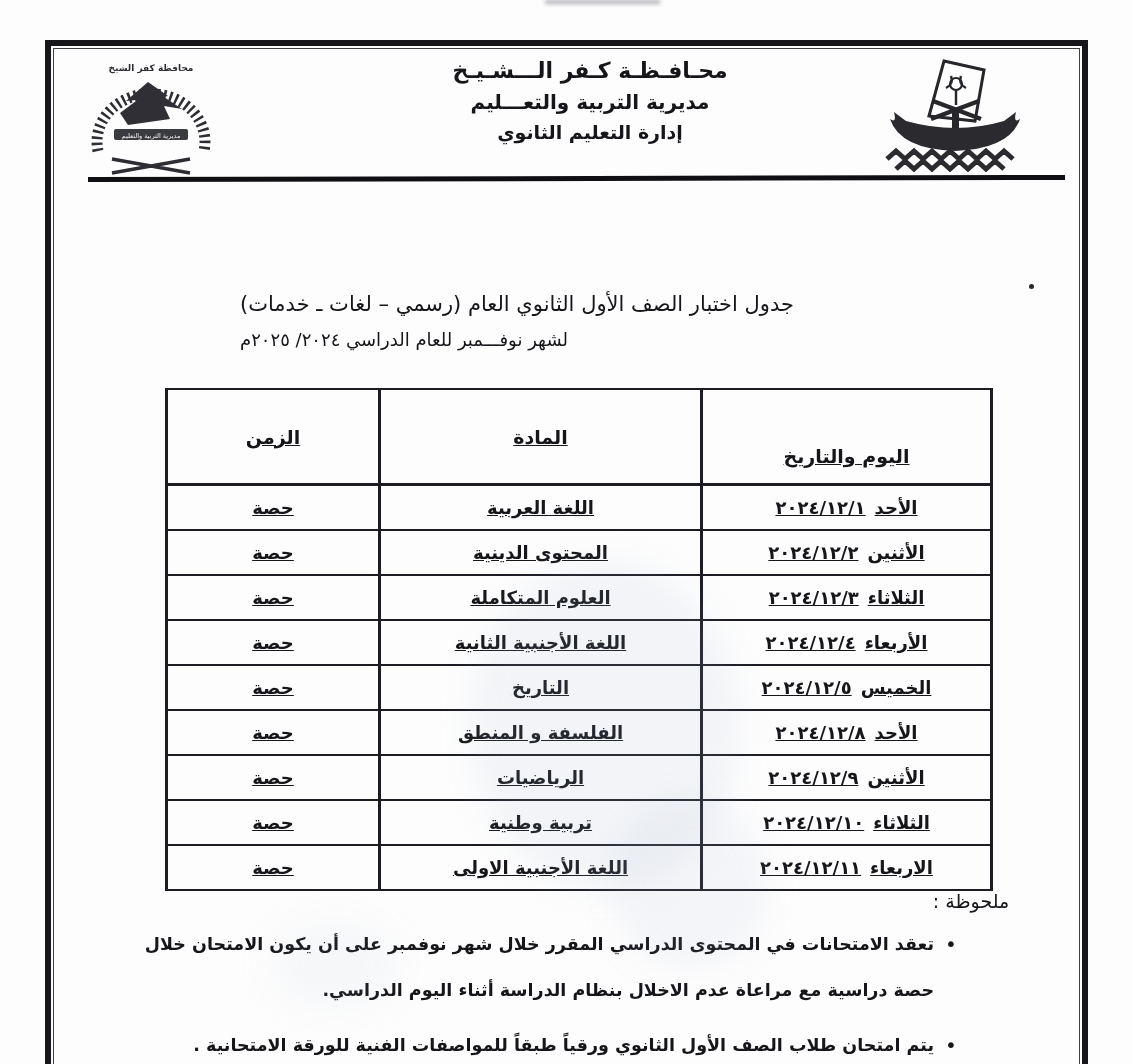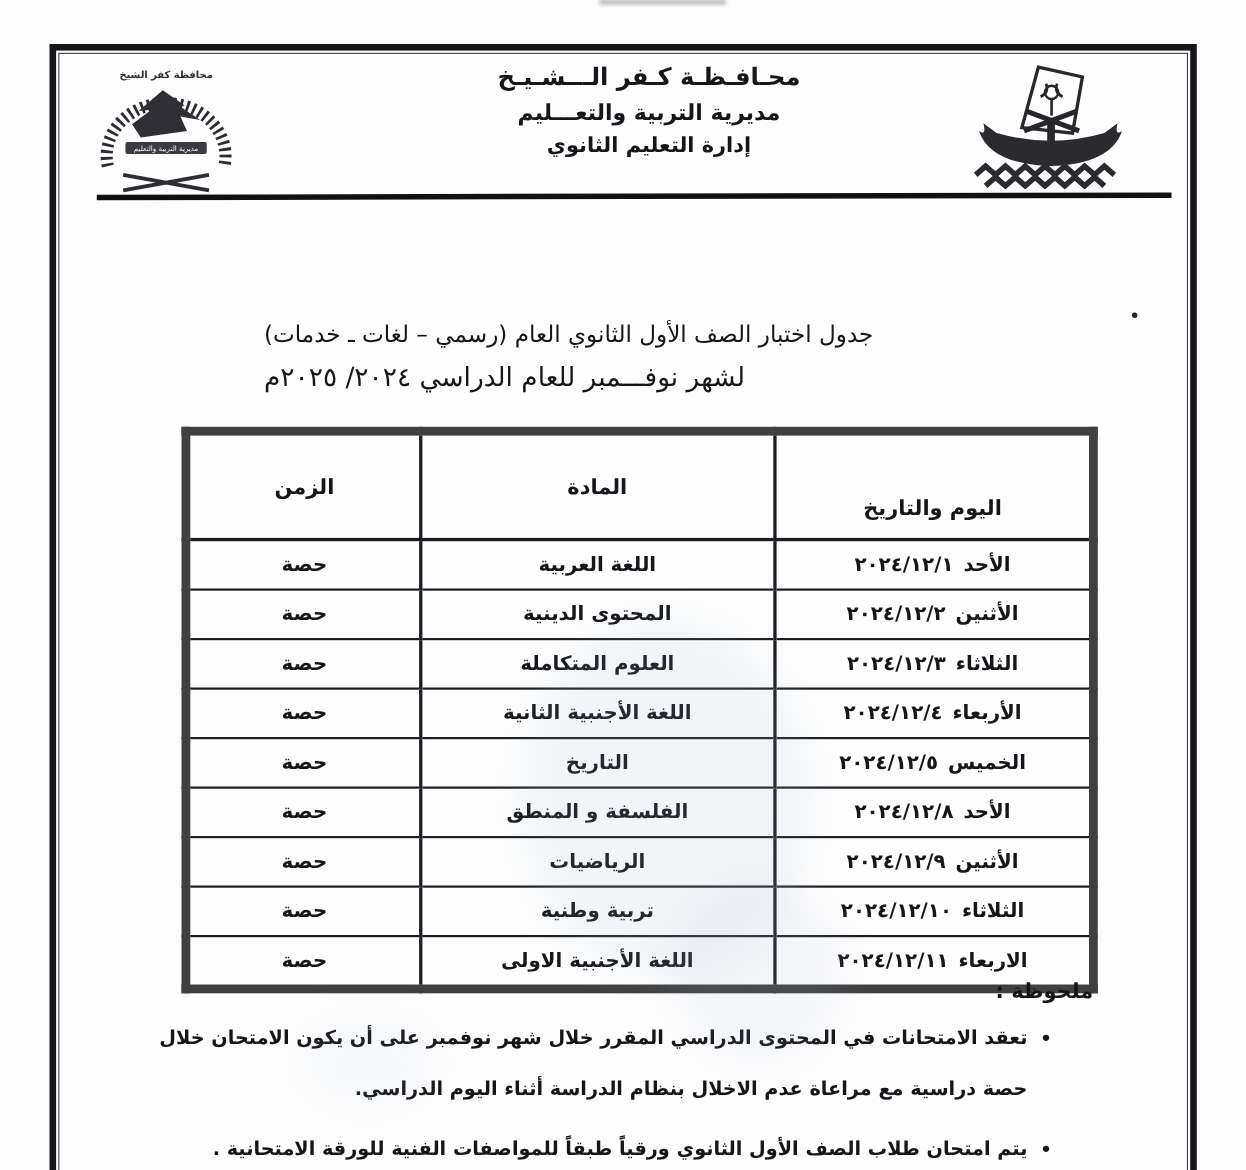--- a/index.html
+++ b/index.html
@@ -43,46 +43,47 @@
   }
   .addressee-line1{font-size:20px;}
   .addressee-line2{font-size:19px;margin-top:12px;}
 
   
   .doc-title{
     position:absolute;left:240px;top:292px;width:630px;
     text-align:left;font-weight:400;direction:rtl;
   }
   .doc-title-line1{font-size:21px;}
-  .doc-title-line2{font-size:24px;margin-top:13px;}
+  .doc-title-line2{font-size:18px;margin-top:13px;}
 
   
   table.schedule{
     position:absolute;left:165px;top:388px;width:825px;
     border-collapse:collapse;direction:rtl;
-    border:8px solid #404040;
+    border:1px solid #404040;
     table-layout:fixed;
+    text-decoration:underline;
   }
   table.schedule th, table.schedule td{
     border:2px solid #1c1c22;
     border-left-width:3px;border-right-width:3px;
     font-weight:700;text-align:center;background:transparent;
   }
   table.schedule th{height:76px;font-size:19px;border-bottom-width:3px;}
   th.h-daydate{vertical-align:bottom;padding-bottom:16px;}
   table.schedule td{height:41px;font-size:18px;}
   td.c-daydate .dd-wrap{
     display:flex;direction:rtl;justify-content:center;align-items:center;gap:9px;
   }
   td.c-daydate .dd-date{direction:ltr;unicode-bidi:bidi-override;letter-spacing:.5px;}
 
   
   .note-label{
     position:absolute;left:905px;top:890px;width:132px;
-    direction:rtl;text-align:left;font-weight:700;font-size:19px;
+    direction:rtl;text-align:center;font-weight:400;font-size:19px;
   }
   .bullets{position:absolute;left:108px;top:921px;width:860px;direction:rtl;}
   .bullet{display:flex;direction:rtl;align-items:flex-start;margin-bottom:9px;}
   .bullet-dot{flex:0 0 34px;text-align:center;font-size:20px;line-height:46px;}
   .bullet-text{flex:1;font-weight:700;font-size:17.5px;line-height:46px;text-align:right;}
 
   
   .artifact{position:absolute;pointer-events:none;}
   .dot-artifact{left:1029px;top:284px;width:5px;height:5px;border-radius:50%;background:#26262c;}
   .top-smudge{left:545px;top:0;width:115px;height:4px;background:rgba(110,110,120,.55);filter:blur(2px);}

